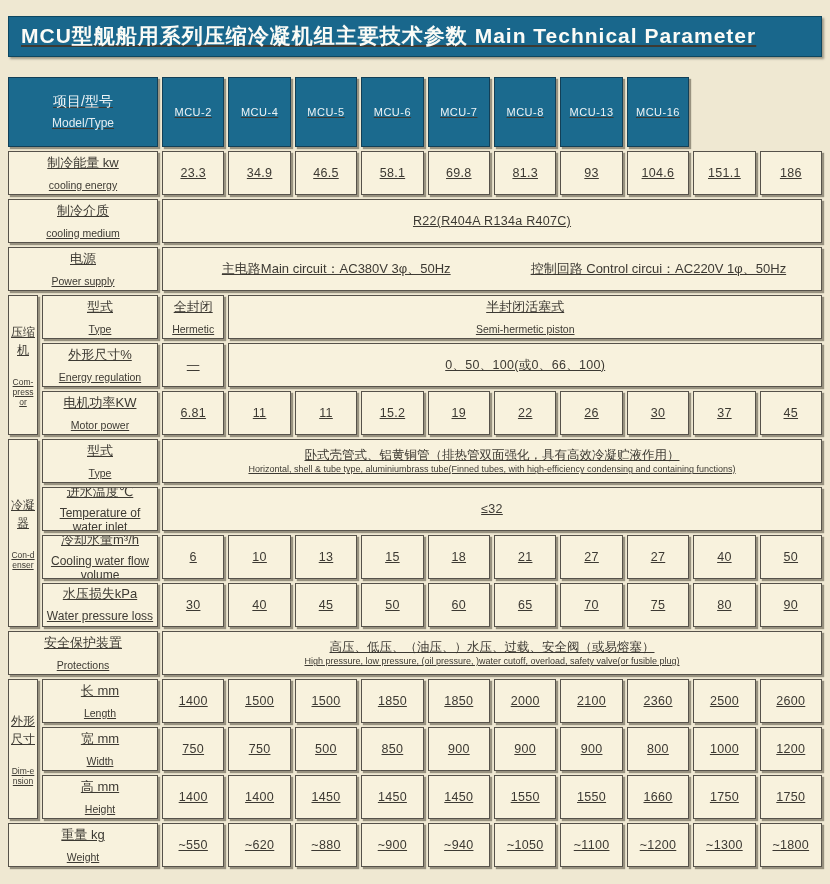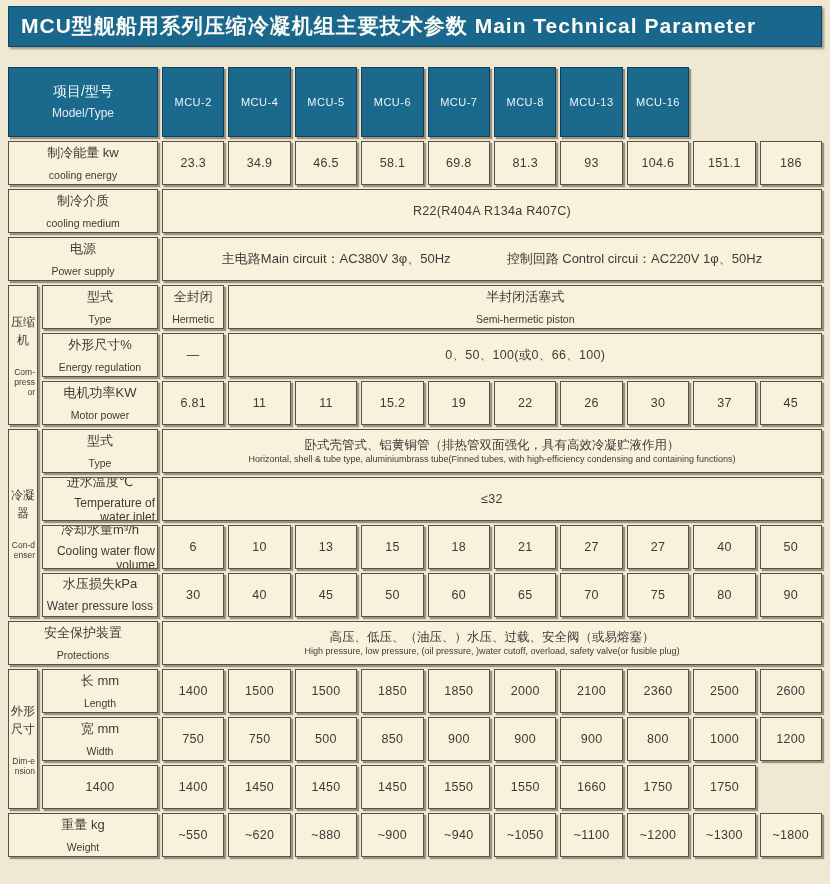--- a/index.html
+++ b/index.html
@@ -2,21 +2,21 @@
 <html><head>
 <meta charset="utf-8">
 <style>
   html,body { margin:0; padding:0; }
   body {
     width:830px; height:884px;
     background:#efe8d2;
     font-family:"Liberation Sans","DejaVu Sans",sans-serif;
     color:#3d3a33;
   }
-  .page { padding:6px 8px 0 8px; }
+  .page { padding:16px 8px 0 8px;text-decoration:underline; }
 
   .title {
     background:#19678c;
     border:1px solid #0d4761;
     color:#fbfbf6;
     font-size:21px;
     font-weight:bold;
     letter-spacing:1px;
     padding:5px 12px 6px 12px;
     box-shadow:2px 2px 2px rgba(80,75,60,.5);
@@ -48,32 +48,32 @@
   .model { font-size:11px; letter-spacing:.5px; }
 
   .lblfull { grid-column:1 / span 2; }
   .sp10 { grid-column:span 10; }
   .sp9  { grid-column:span 9; }
   .sec  { grid-column:1;gap:11px; }
   .r3 { grid-row:span 3; }
   .r4 { grid-row:span 4; }
 
   .zh { font-size:13px; line-height:1.25; }
-  .en { font-size:10.5px; margin-top:7px; line-height:1.15;text-align:right; }
+  .en { font-size:10.5px; margin-top:7px; line-height:1.15; }
   .en-xs { font-size:12px; }
   .val { font-size:12.5px; letter-spacing:.3px; }
 
   .sec .zh { font-size:12px; word-break:break-all; line-height:1.5; }
   .sec .en { font-size:8.5px; word-break:break-all; line-height:1.2; }
 
   .note-zh { font-size:12.5px; line-height:1.3;text-align:center; }
   .note-en { font-size:9px; line-height:1.2; margin-top:1px; }
 
   .power { flex-direction:row; gap:56px; }
-  .power span { font-size:13px; }
+  .power span { font-size:13px;margin-left:24px; }
 </style>
 </head>
 <body>
 
 <div class="page">
 
   <div class="title">MCU型舰船用系列压缩冷凝机组主要技术参数   Main Technical Parameter</div>
 
   <div class="grid">
 
@@ -392,20 +392,24 @@
         <span class="val">800</span>
       </div>
     <div class="c">
         <span class="val">1000</span>
       </div>
     <div class="c">
         <span class="val">1200</span>
       </div>
 
     <div class="c">
+      <div class="zh">高 mm</div>
+      <div class="en">Height</div>
+    </div>
+    <div class="c">
         <span class="val">1400</span>
       </div>
     <div class="c">
         <span class="val">1400</span>
       </div>
     <div class="c">
         <span class="val">1450</span>
       </div>
     <div class="c">
         <span class="val">1450</span>

